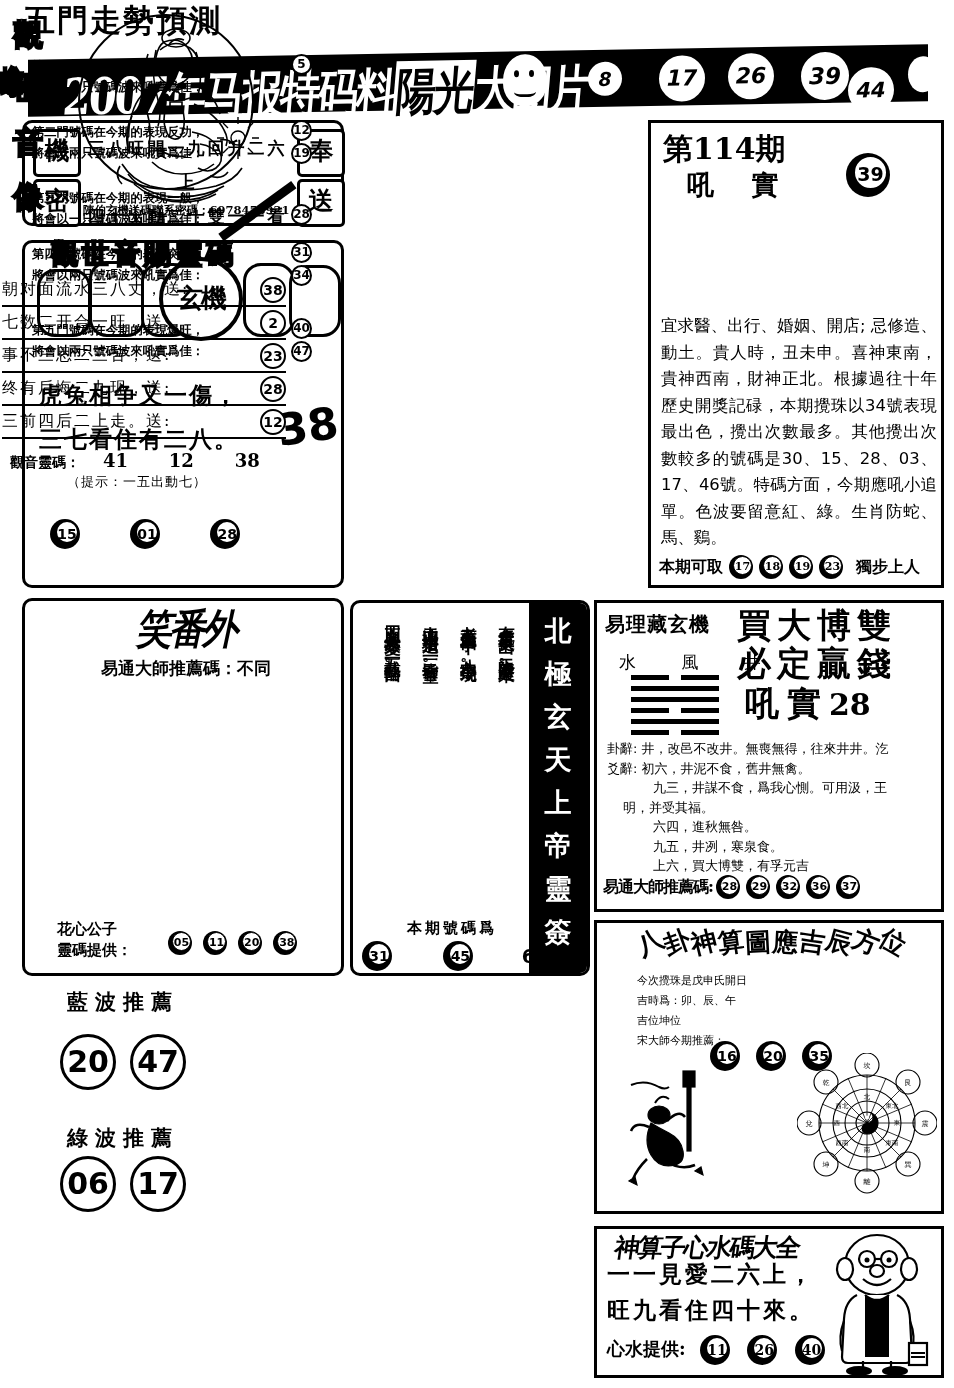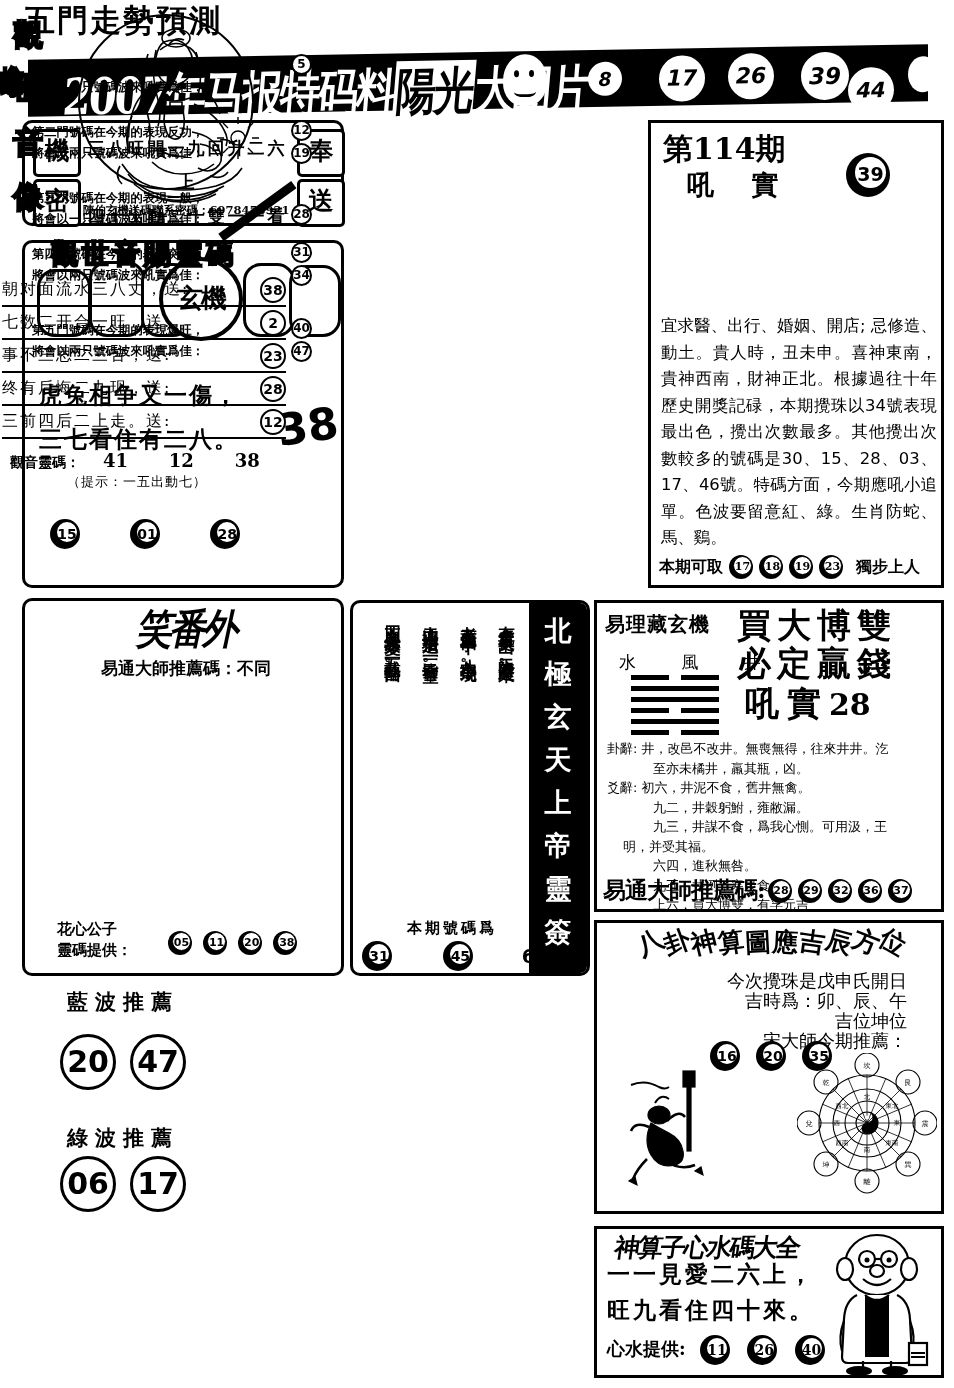--- a/index.html
+++ b/index.html
@@ -177,30 +177,30 @@
   #hexa .bar{height:5px;background:#000;margin-bottom:6px;}
   #hexa .bar.broken{background:none;display:flex;justify-content:space-between;}
   #hexa .bar.broken i{display:block;width:38px;height:5px;background:#000;}
   #p7 .t4{position:absolute;left:148px;top:78px;font-size:34px;font-weight:bold;letter-spacing:8px;
         font-family:"DejaVu Serif","Liberation Serif",serif;}
   #p7 .t4 em{font-style:normal;font-size:30px;letter-spacing:0;}
   #p7 .gua{position:absolute;left:10px;top:136px;width:332px;font-size:13px;line-height:19.5px;
         font-family:"DejaVu Sans","Liberation Sans",sans-serif;}
   #p7 .gua .ind{padding-left:46px;}
   #p7 .rec{position:absolute;left:6px;top:272px;width:340px;display:flex;align-items:center;}
-  #p7 .rec .lab{font-size:23px;font-weight:bold;letter-spacing:-1px;
+  #p7 .rec .lab{font-size:16px;font-weight:bold;letter-spacing:-1px;
         font-family:"DejaVu Serif","Liberation Serif",serif;}
 
   
   #p8{left:594px;top:920px;width:350px;height:294px;border-radius:0;}
   #p8 .arc{position:absolute;left:4px;top:2px;width:342px;height:58px;text-align:center;
         font-size:26px;font-weight:bold;letter-spacing:1px;color:#000;
         font-family:"DejaVu Serif","Liberation Serif",serif;}
   #p8 .arc span{display:inline-block;}
-  #p8 .sub{position:absolute;left:40px;top:48px;width:270px;text-align:right;font-size:18px;
+  #p8 .sub{position:absolute;left:40px;top:48px;width:270px;text-align:left;font-size:11px;
         line-height:20px;font-family:"DejaVu Serif","Liberation Serif",serif;}
   #p8 .balls{position:absolute;left:110px;top:118px;}
   #p8 .balls .ball{margin-right:8px;}
   .bagua{position:absolute;left:200px;top:130px;}
 
   
   #p9{left:22px;top:985px;width:320px;height:392px;border:none;}
   #p9 .head{position:absolute;left:24px;top:0;font-size:31px;font-weight:bold;letter-spacing:2px;
         font-family:"DejaVu Serif","Liberation Serif",serif;}
   #vside{position:absolute;left:-2px;top:52px;width:30px;height:320px;
@@ -474,26 +474,24 @@
         </div>
     </div>
     <div class="t4">
       <span>吼實</span><em>28</em>
     </div>
     <div class="gua">
       <div>
         <span>卦辭:</span>
         <span>井，改邑不改井。無喪無得，往來井井。汔</span>
       </div>
-      <div class="ind">至亦未橘井，羸其瓶，凶。</div>
       <div>
         <span>爻辭:</span>
         <span>初六，井泥不食，舊井無禽。</span>
       </div>
-      <div class="ind">九二，井穀躬鮒，雍敝漏。</div>
       <div class="ind">九三，井謀不食，爲我心惻。可用汲，王</div>
       <div style="padding-left:16px;">明，并受其福。</div>
       <div class="ind">六四，進秋無咎。</div>
       <div class="ind">九五，井冽，寒泉食。</div>
       <div class="ind">上六，買大博雙，有孚元吉</div>
     </div>
     <div class="rec">
       <span class="lab">易通大師推薦碼:</span>
       <span class="ball sm">
           <i>28</i>

